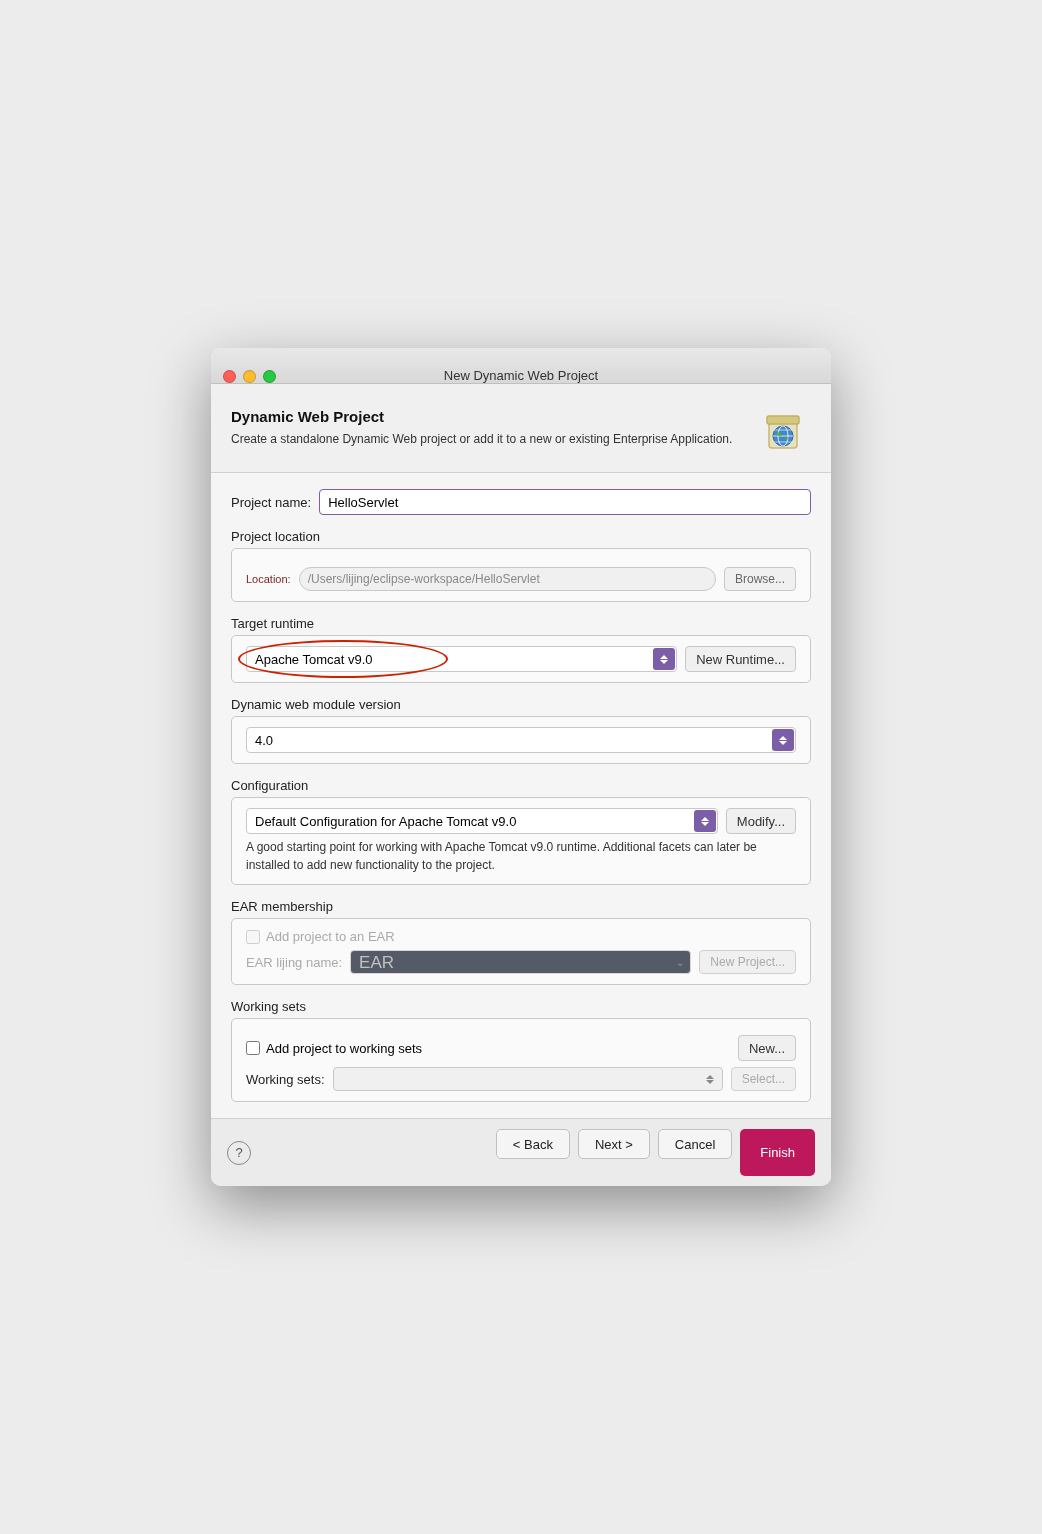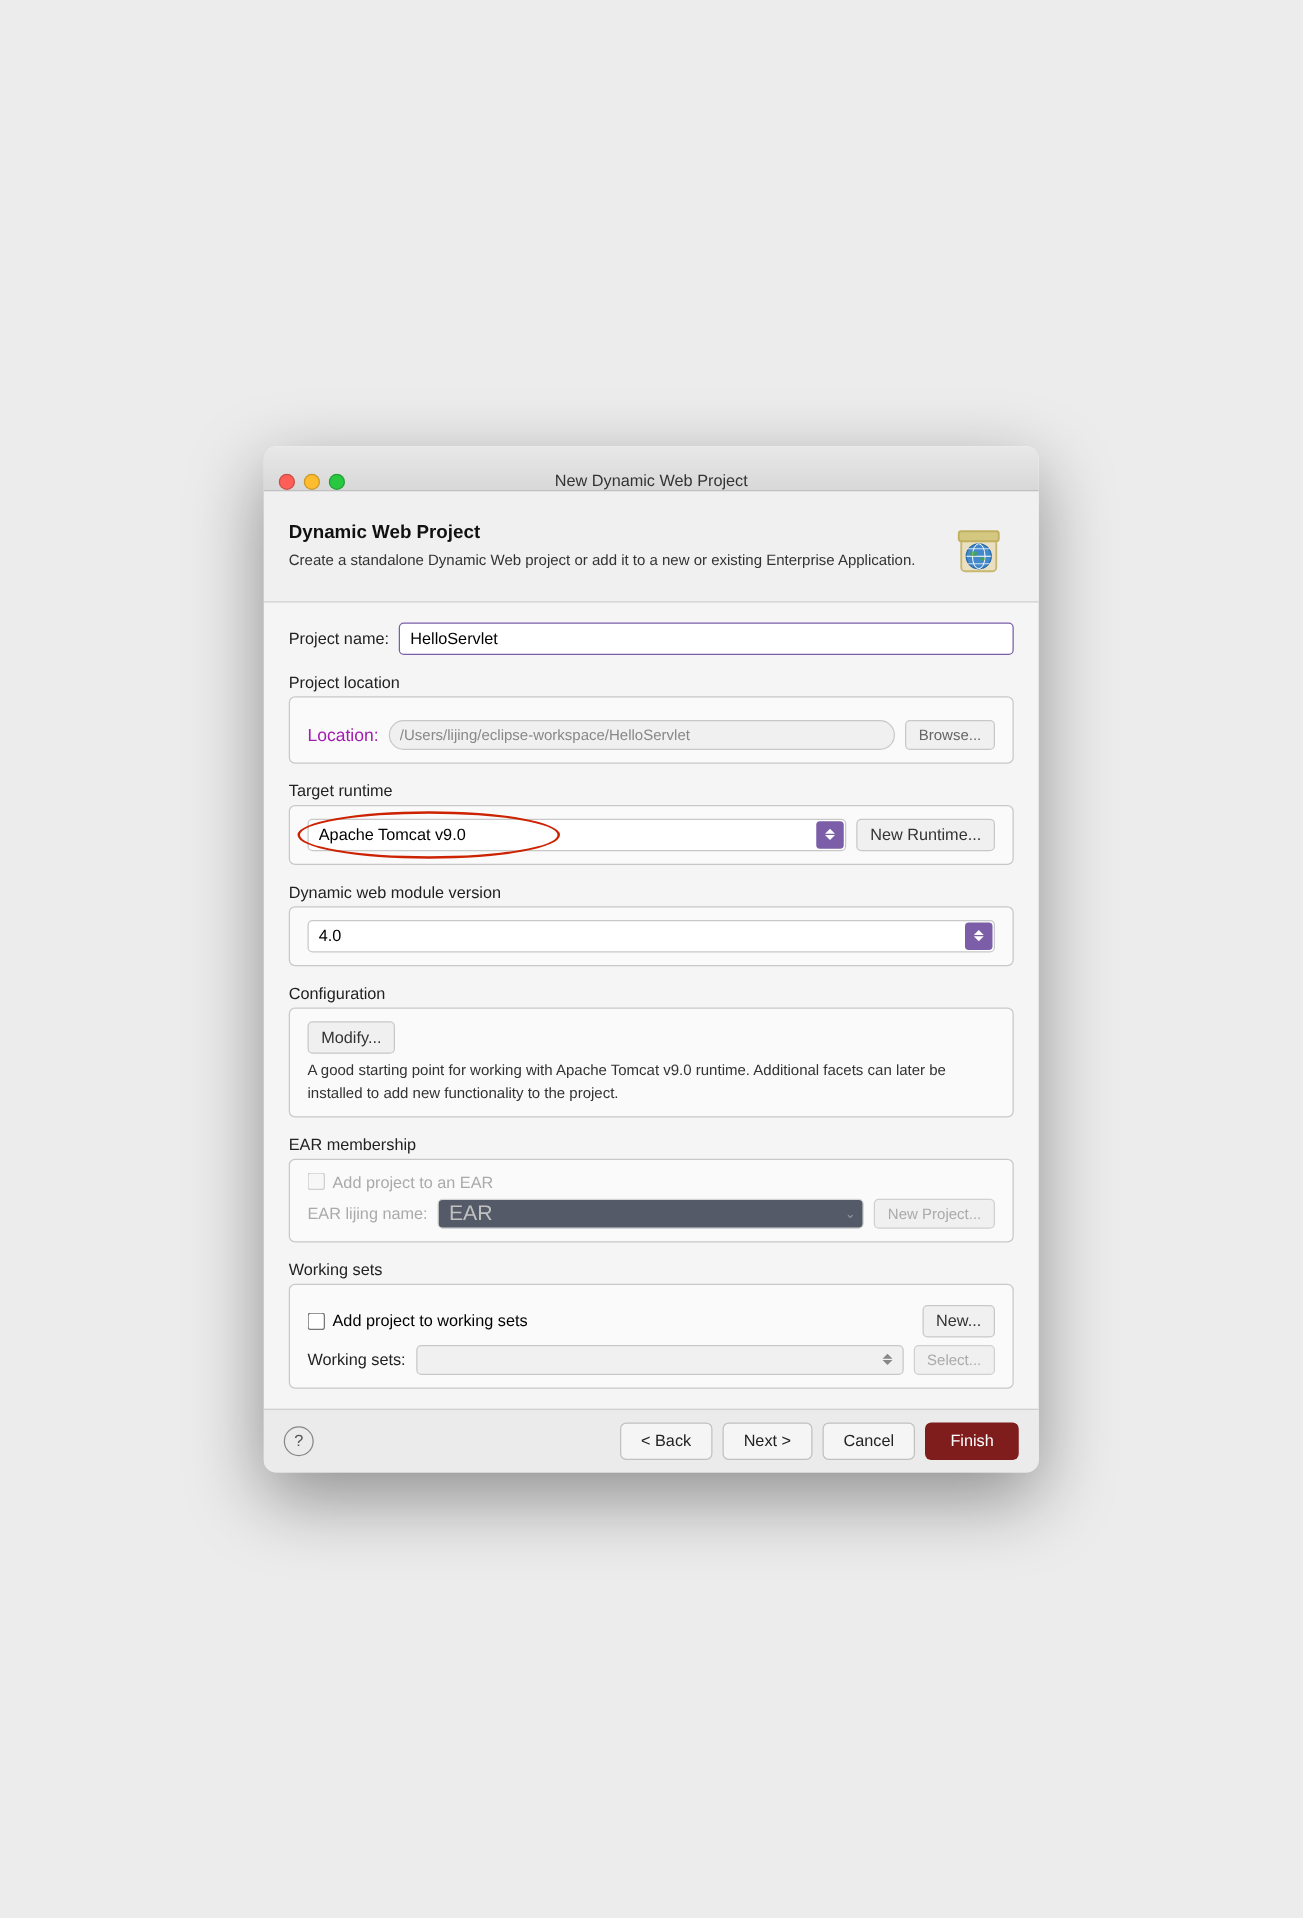--- a/index.html
+++ b/index.html
@@ -134,22 +134,22 @@
       accent-color: #7b5ea7;
     }
 
     .location-row {
       display: flex;
       align-items: center;
       gap: 8px;
       margin-top: 8px;
     }
     .location-label {
-      font-size: 14px;
-      color: #a21caf;
+      font-size: 11px;
+      color: #7f1d1d;
       white-space: nowrap;
       text-align: right;
     }
     .location-input {
       flex: 1;
       height: 24px;
       border: 1px solid #c8c8c8;
       border-radius: 12px;
       padding: 0 8px;
       font-size: 12px;
@@ -388,25 +388,25 @@
       height: 30px;
       padding: 0 16px;
       border: 1px solid #c0c0c0;
       border-radius: 5px;
       background: #f5f5f5;
       font-size: 13px;
       color: #222;
       cursor: pointer;
     }
     .btn-finish {
-      height: 30px;
+      height: 47px;
       padding: 0 20px;
       border: none;
       border-radius: 5px;
-      background: #7f1d1d;
+      background: #be185d;
       font-size: 13px;
       color: white;
       cursor: pointer;
       font-weight: 500;
     }
 
     .module-version-row {
       display: flex;
       align-items: center;
       gap: 8px;
@@ -521,20 +521,29 @@
             </div>
           </div>
         </div>
       </div>
     </div>
 
     <div>
       <div class="section-label">Configuration</div>
       <div class="section-box">
         <div class="select-row">
+          <div class="select-wrapper">
+            <select>
+              <option>Default Configuration for Apache Tomcat v9.0</option>
+            </select>
+            <div class="select-arrow">
+              <div class="select-arrow-up"></div>
+              <div class="select-arrow-down"></div>
+            </div>
+          </div>
           <button class="btn-new-runtime">Modify...</button>
         </div>
         <p class="description-text">A good starting point for working with Apache Tomcat v9.0 runtime. Additional facets
 can later be installed to add new functionality to the project.</p>
       </div>
     </div>
 
     <div>
       <div class="section-label">EAR membership</div>
       <div class="section-box">

